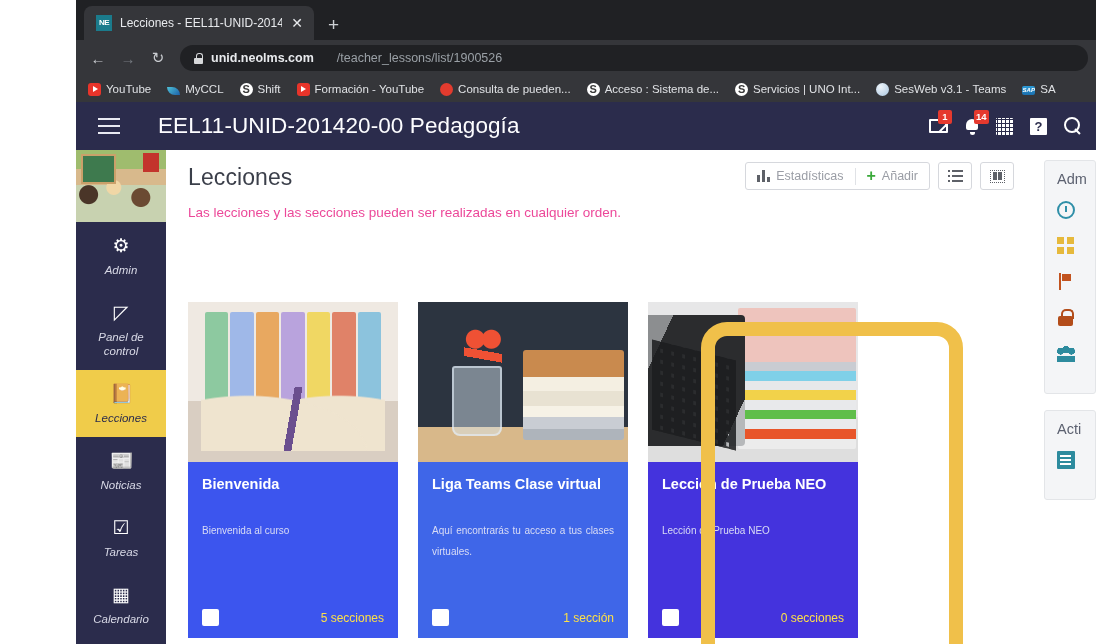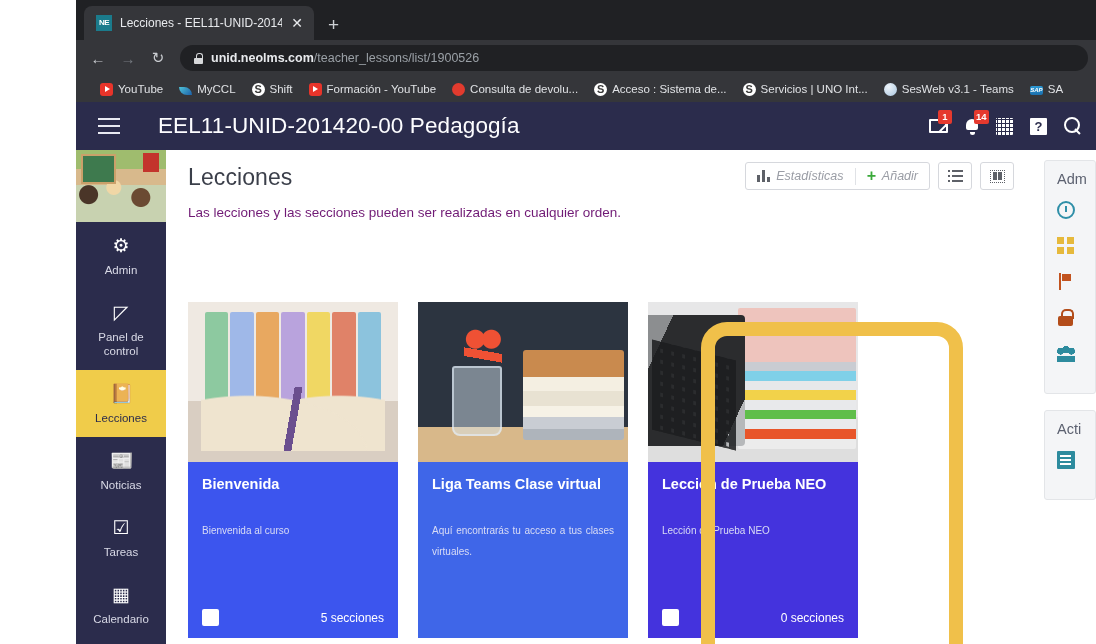--- a/index.html
+++ b/index.html
@@ -78,27 +78,27 @@
     content: ""; position: absolute; left: 0; bottom: 0;
     width: 9px; height: 6px; background: #d6d8da; border-radius: 1px;
   }
   .lock-ico::after {
     content: ""; position: absolute; left: 2px; top: 0;
     width: 5px; height: 6px; border: 1.5px solid #d6d8da;
     border-bottom: none; border-radius: 3px 3px 0 0;
   }
   .url { font-size: 12.5px; white-space: nowrap; }
   .url b { color: #e8eaed; font-weight: bold; }
-  .url span { color: #9aa0a6; }
+  .url span { color: #9aa0a6; padding-left: 23px; }
 
   
   .bookmarks {
     height: 26px; background: #35363a;
     display: flex; align-items: center; gap: 4px;
-    padding: 0 18px; overflow: hidden;
+    padding: 0 6px; overflow: hidden;
   }
   .bm {
     display: flex; align-items: center; gap: 5px;
     padding: 2px 6px; border-radius: 4px;
     color: #e0e2e5; font-size: 11.5px; white-space: nowrap; cursor: pointer;
   }
   .bm-ico { width: 13px; height: 13px; flex: 0 0 13px; position: relative; }
   .ic-yt { background: #e8342a; border-radius: 3px; }
   .ic-yt::after {
     content: ""; position: absolute; left: 4.5px; top: 3px;
@@ -234,53 +234,54 @@
   .side-photo::after {
     content: ""; position: absolute; right: 8%; top: 4%;
     width: 18%; height: 26%; background: #c3342c;
   }
   .side-item {
     padding: 13px 4px 12px; text-align: center; cursor: pointer;
   }
   .side-item .si-label {
     color: #d8d9e6; font-size: 11.5px; line-height: 14px; margin-top: 6px;
     display: block;
+    font-style: italic;
   }
   .side-item.active { background: #f0cc4a; }
   .side-item.active .si-label { color: #2b2c4c; }
   .si-ico {
     display: inline-block; width: 22px; height: 22px;
     color: #ffffff; font-size: 19px; line-height: 22px;
   }
   .side-item.active .si-ico { color: #2b2c4c; }
 
   
   .main {
     flex: 1 1 auto; background: #ffffff;
     padding: 14px 0 0 22px; position: relative; overflow: hidden;
   }
   .page-title {
     font-size: 23px; color: #3b3f4a; font-weight: normal; letter-spacing: .1px;
   }
   .page-sub {
-    margin-top: 14px; font-size: 13.5px; color: #701a75;
+    margin-top: 14px; font-size: 13.5px; color: #ec4899;
   }
   .toolbar {
     position: absolute; right: 22px; top: 12px;
     display: flex; align-items: center; gap: 8px;
   }
   .btn-group {
     display: flex; align-items: center;
     border: 1px solid #d6d8dd; border-radius: 3px; background: #fff;
     height: 28px; overflow: hidden;
   }
   .tb-btn {
     display: flex; align-items: center; gap: 6px;
     padding: 0 11px; height: 26px; color: #9a9da5; font-size: 12.5px;
-    cursor: pointer; white-space: nowrap; font-style: italic;
+    cursor: pointer; white-space: nowrap;
   }
   .tb-sep { width: 1px; height: 17px; background: #e0e2e6; }
   .tb-icon-btn {
     width: 34px; height: 28px; border: 1px solid #d6d8dd; border-radius: 3px;
     background: #fff; display: flex; align-items: center; justify-content: center;
     cursor: pointer;
   }
   .ico-bars {
     width: 13px; height: 12px; position: relative; display: inline-block;
   }
@@ -342,21 +343,21 @@
     margin-top: 28px; font-size: 10px; color: #d9dcf5;
     text-align: justify; line-height: 21px;
   }
   .card-foot {
     position: absolute; left: 14px; right: 14px; bottom: 12px;
     display: flex; align-items: center; justify-content: space-between;
   }
   .card-cbx {
     width: 17px; height: 17px; background: #fff; border-radius: 2px; cursor: pointer;
   }
-  .card-sections { font-size: 12px; color: #ffffff; }
+  .card-sections { font-size: 12px; color: #fde047; }
 
   
   .art-books { background: linear-gradient(#efe9e2 0 62%, #d9cec2 62% 100%); }
   .art-books .spines { position: absolute; left: 8%; top: 6%; width: 84%; height: 72%; display: flex; gap: 2px; }
   .art-books .spines div { flex: 1; border-radius: 2px 2px 0 0; }
   .art-books .open {
     position: absolute; left: 6%; bottom: 7%; width: 88%; height: 40%;
     background:
       linear-gradient(100deg, transparent 48%, #6b4f8f 48% 52%, transparent 52%),
       radial-gradient(ellipse at 25% 100%, #efe4cf 0 60%, transparent 62%),
@@ -513,21 +514,21 @@
       <div class="bm">
           <span class="bm-ico ic-shift"></span>
           <span>Shift</span>
         </div>
       <div class="bm">
           <span class="bm-ico ic-yt"></span>
           <span>Formación - YouTube</span>
         </div>
       <div class="bm">
           <span class="bm-ico ic-red"></span>
-          <span>Consulta de devolu...</span>
+          <span>Consulta de pueden...</span>
         </div>
       <div class="bm">
           <span class="bm-ico ic-globe"></span>
           <span>Acceso : Sistema de...</span>
         </div>
       <div class="bm">
           <span class="bm-ico ic-globe"></span>
           <span>Servicios | UNO Int...</span>
         </div>
       <div class="bm">
@@ -665,20 +666,24 @@
 
             <div class="card">
               <div class="card-thumb art-supplies">
                 <div class="pile"></div>
                 <div class="jar"></div>
                 <div class="sciss"></div>
               </div>
               <div class="card-body" style="background:#3f66e8">
                 <div class="card-title">Liga Teams Clase virtual</div>
                 <div class="card-desc">Aquí encontrarás tu acceso a tus clases virtuales.</div>
+                <div class="card-foot">
+                  <span class="card-cbx"></span>
+                  <span class="card-sections">1 sección</span>
+                </div>
               </div>
             </div>
 
             <div class="card">
               <div class="card-thumb art-laptop">
                 <div class="stack"></div>
                 <div class="lap"></div>
                 <div class="keys"></div>
                 <div class="dot"></div>
               </div>

